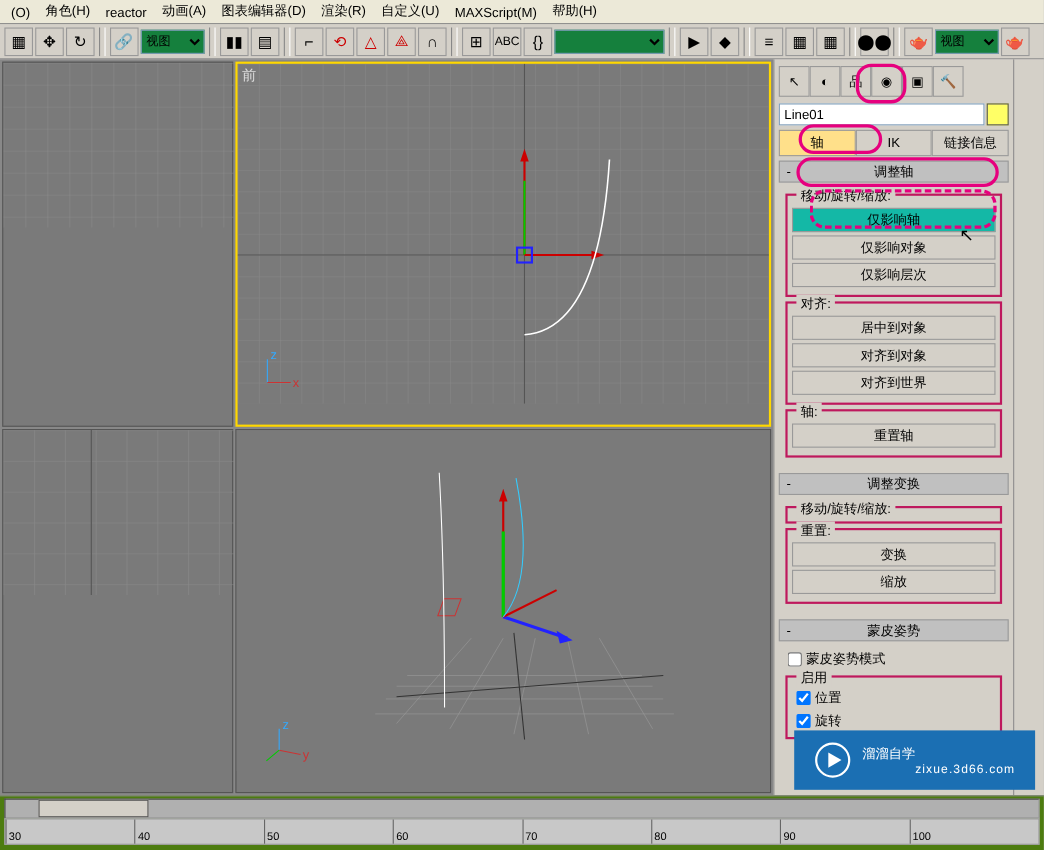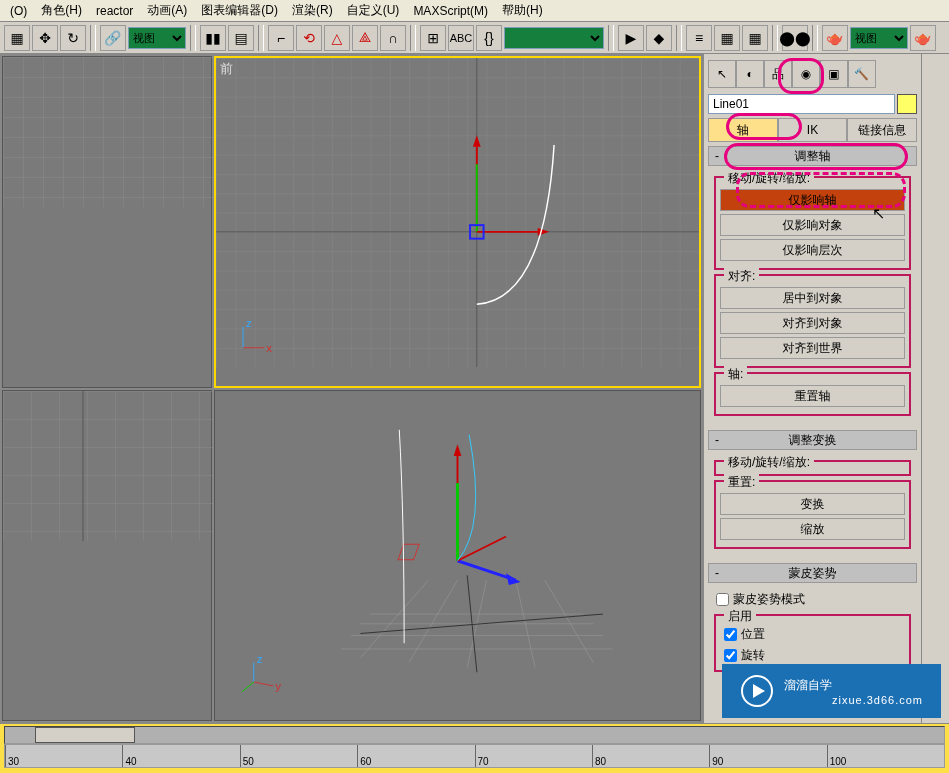--- a/index.html
+++ b/index.html
@@ -31,25 +31,25 @@
 .subtab { flex: 1; height: 24px; border: 1px solid #999; background: #d4d0c8; display: inline-flex; align-items: center; justify-content: center; }
 .subtab.active { background: #ffe08a; }
 
 .rollout-head { height: 20px; background: #c0c0c0; border: 1px solid #999; display: flex; align-items: center; justify-content: center; position: relative; margin: 2px; }
 .rollout-head .minus { position: absolute; left: 6px; }
 .rollout-body { padding: 2px 6px 6px 6px; }
 
 .grp { border: 2px solid #be185d; padding: 8px 4px 4px 4px; margin: 4px 2px; position: relative; }
 .grp-title { position: absolute; top: -8px; left: 8px; background: #d4d0c8; padding: 0 4px; }
 .btn { display: block; width: 100%; height: 22px; border: 1px solid #999; background: #d4d0c8; margin: 3px 0; }
-.btn-sel { background: #c2410c; }
+.btn-sel { background: #14b8a6; }
 .chk { display: flex; align-items: center; gap: 4px; padding: 2px 4px; }
 .chk input { width: 13px; height: 13px; }
 
-.timeline { position: absolute; bottom: 0; left: 0; right: 0; height: 50px; background: #fde047; border-top: 1px solid #888; }
+.timeline { position: absolute; bottom: 0; left: 0; right: 0; height: 50px; background: #4d7c0f; border-top: 1px solid #888; }
 .slider-track { height: 18px; background: #b0b0b0; margin: 2px 4px 0 4px; position: relative; border: 1px inset #999; }
 .slider-thumb { position: absolute; left: 30px; top: 0; width: 100px; height: 16px; background: #d4d0c8; border: 1px solid #555; }
 .ruler { height: 24px; margin: 0 4px; position: relative; background: #c8c8c8; border: 1px solid #999; display: flex; }
 .tick { flex:1; border-left: 1px solid #666; font-size: 10px; padding-left: 2px; display:flex; align-items:flex-end; color:#000; }
 
 .hl-red { position: absolute; border: 3px solid #e6007e; border-radius: 14px; pointer-events: none; }
 .watermark { position: absolute; right: 8px; bottom: 55px; background: #1b6fb3; color: #fff; padding: 10px 18px; display: flex; align-items: center; gap: 10px; font-size: 22px; }
 .watermark .sub { font-size: 11px; display:block; letter-spacing:1px;margin-left:48px; }
 .farright { width: 28px; background:#d4d0c8; border-left:1px solid #888; }
 .cursor { position:absolute; left:872px; top:204px; font-size:16px; color:#000; pointer-events:none; }

